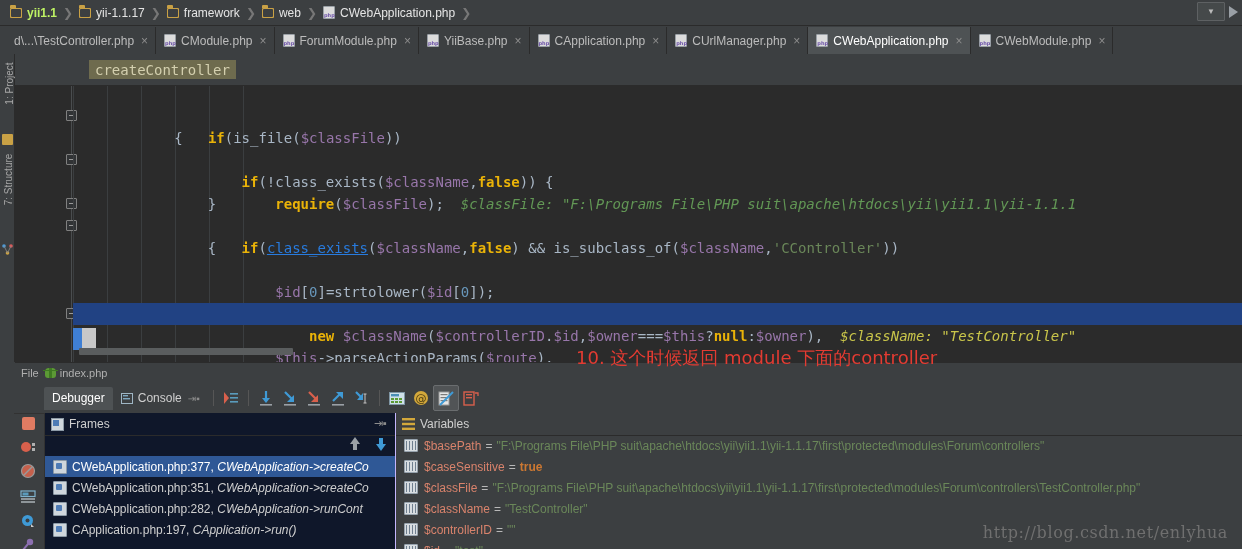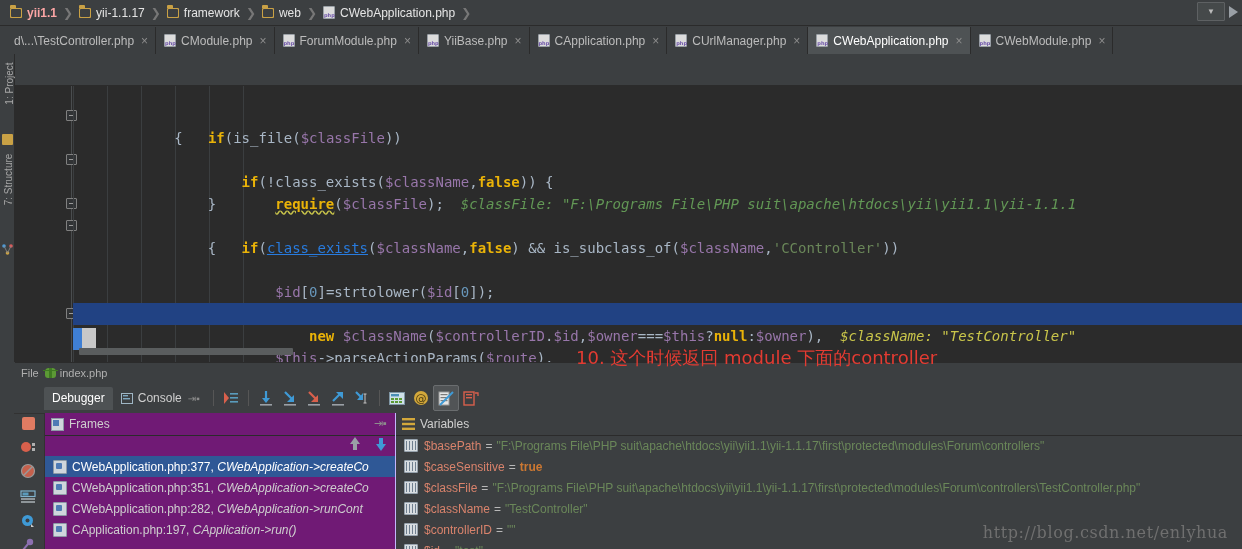--- a/index.html
+++ b/index.html
@@ -9,21 +9,21 @@
     -webkit-font-smoothing:antialiased;
   }
 
   
   #breadcrumb{
     position:absolute;left:0;top:0;width:1242px;height:26px;
     background:#3c3f41;border-bottom:1px solid #2b2b2b;
     display:flex;align-items:center;box-sizing:border-box;padding-left:8px;
   }
   .crumb{display:flex;align-items:center;height:26px;padding:0 2px;color:#e5e5e5;font-size:12px;}
-  .crumb.bold{font-weight:bold;color:#fca5a5;}
+  .crumb.bold{font-weight:bold;color:#bef264;}
   .crumb-sep{color:#777;margin:0 4px;font-size:12px;}
   .folder-ico{
     width:12px;height:10px;margin-right:5px;position:relative;display:inline-block;
     background:#c9a145;border-radius:1px;
   }
   .folder-ico:before{
     content:"";position:absolute;left:0;top:-3px;width:6px;height:3px;background:#c9a145;border-radius:1px 1px 0 0;
   }
   .folder-ico:after{
     content:"";position:absolute;left:1px;top:1px;width:10px;height:8px;background:#3c3f41;border-radius:1px;
@@ -114,21 +114,21 @@
   #indentguides{position:absolute;left:58px;top:0;height:100%;width:500px;}
   .iguide{position:absolute;top:0;width:1px;height:100%;background:#3b3e40;}
   .kw{color:#eab308;font-weight:bold;}
   .fn{color:#a9b7c6;}
   .var{color:#9876aa;}
   .str{color:#6a8759;}
   .num{color:#6897bb;}
   .link{color:#287bde;text-decoration:underline;}
   .hint{color:#629755;font-style:italic;}
   .hint-y{color:#c9c54a;font-style:italic;}
-  .sq{text-decoration:underline;text-decoration-style:wavy;text-decoration-color:#c9c54a;}
+  .sq{text-decoration-style:wavy;text-decoration-color:#c9c54a;}
   #hscroll{
     position:absolute;left:64px;top:262px;width:214px;height:7px;background:#5a5d5e;border-radius:1px;
   }
   #exec-marker{
     position:absolute;left:58px;top:242px;width:9px;height:22px;background:#3f7fd4;
   }
   #exec-marker2{
     position:absolute;left:67px;top:242px;width:14px;height:22px;background:#c8c8c8;
   }
 
@@ -162,21 +162,21 @@
   }
   .tbtn{width:24px;height:24px;display:flex;align-items:center;justify-content:center;position:relative;}
   .tsep{width:1px;height:16px;background:#565656;margin:0 5px;}
   .dbg-tab{
     height:23px;display:flex;align-items:center;padding:0 8px;font-size:12px;color:#cfcfcf;
     border-radius:2px 2px 0 0;
   }
   .dbg-tab.sel{background:#4e5254;color:#ffffff;}
 
   #frames-pane{
-    position:absolute;left:45px;top:30px;width:350px;height:136px;background:#701a75;
+    position:absolute;left:45px;top:30px;width:350px;height:136px;background:#0f172a;
     border-right:1px solid #c4b5fd;
   }
   #vars-pane{
     position:absolute;left:396px;top:30px;width:846px;height:136px;background:#3c3f41;
   }
   .pane-head{
     height:22px;display:flex;align-items:center;padding-left:6px;font-size:12px;color:#cfcfcf;
     border-bottom:1px solid #2b2b2b;position:relative;
   }
   .frame-row{
@@ -311,20 +311,21 @@
     <svg width="11" height="11" viewBox="0 0 11 11">
         <circle cx="2" cy="2" r="1.8" fill="#4e9ad6"></circle>
         <circle cx="9" cy="2" r="1.8" fill="#d95c5c"></circle>
         <circle cx="5.5" cy="9" r="1.8" fill="#c9a145"></circle>
         <path d="M2 2 L5.5 9 L9 2" stroke="#8a8a8a" stroke-width="0.8" fill="none"></path>
       </svg>
   </div>
 </div>
 
 <div id="navbar">
+  <div class="nav-chip meth">createController</div>
 </div>
 
 <div id="editor">
   <div id="foldline"></div>
   <div class="foldmark" style="top:24px;"></div>
   <div class="foldmark" style="top:68px;"></div>
   <div class="foldmark" style="top:112px;"></div>
   <div class="foldmark" style="top:134px;"></div>
   <div class="foldmark" style="top:222px;"></div>
 

